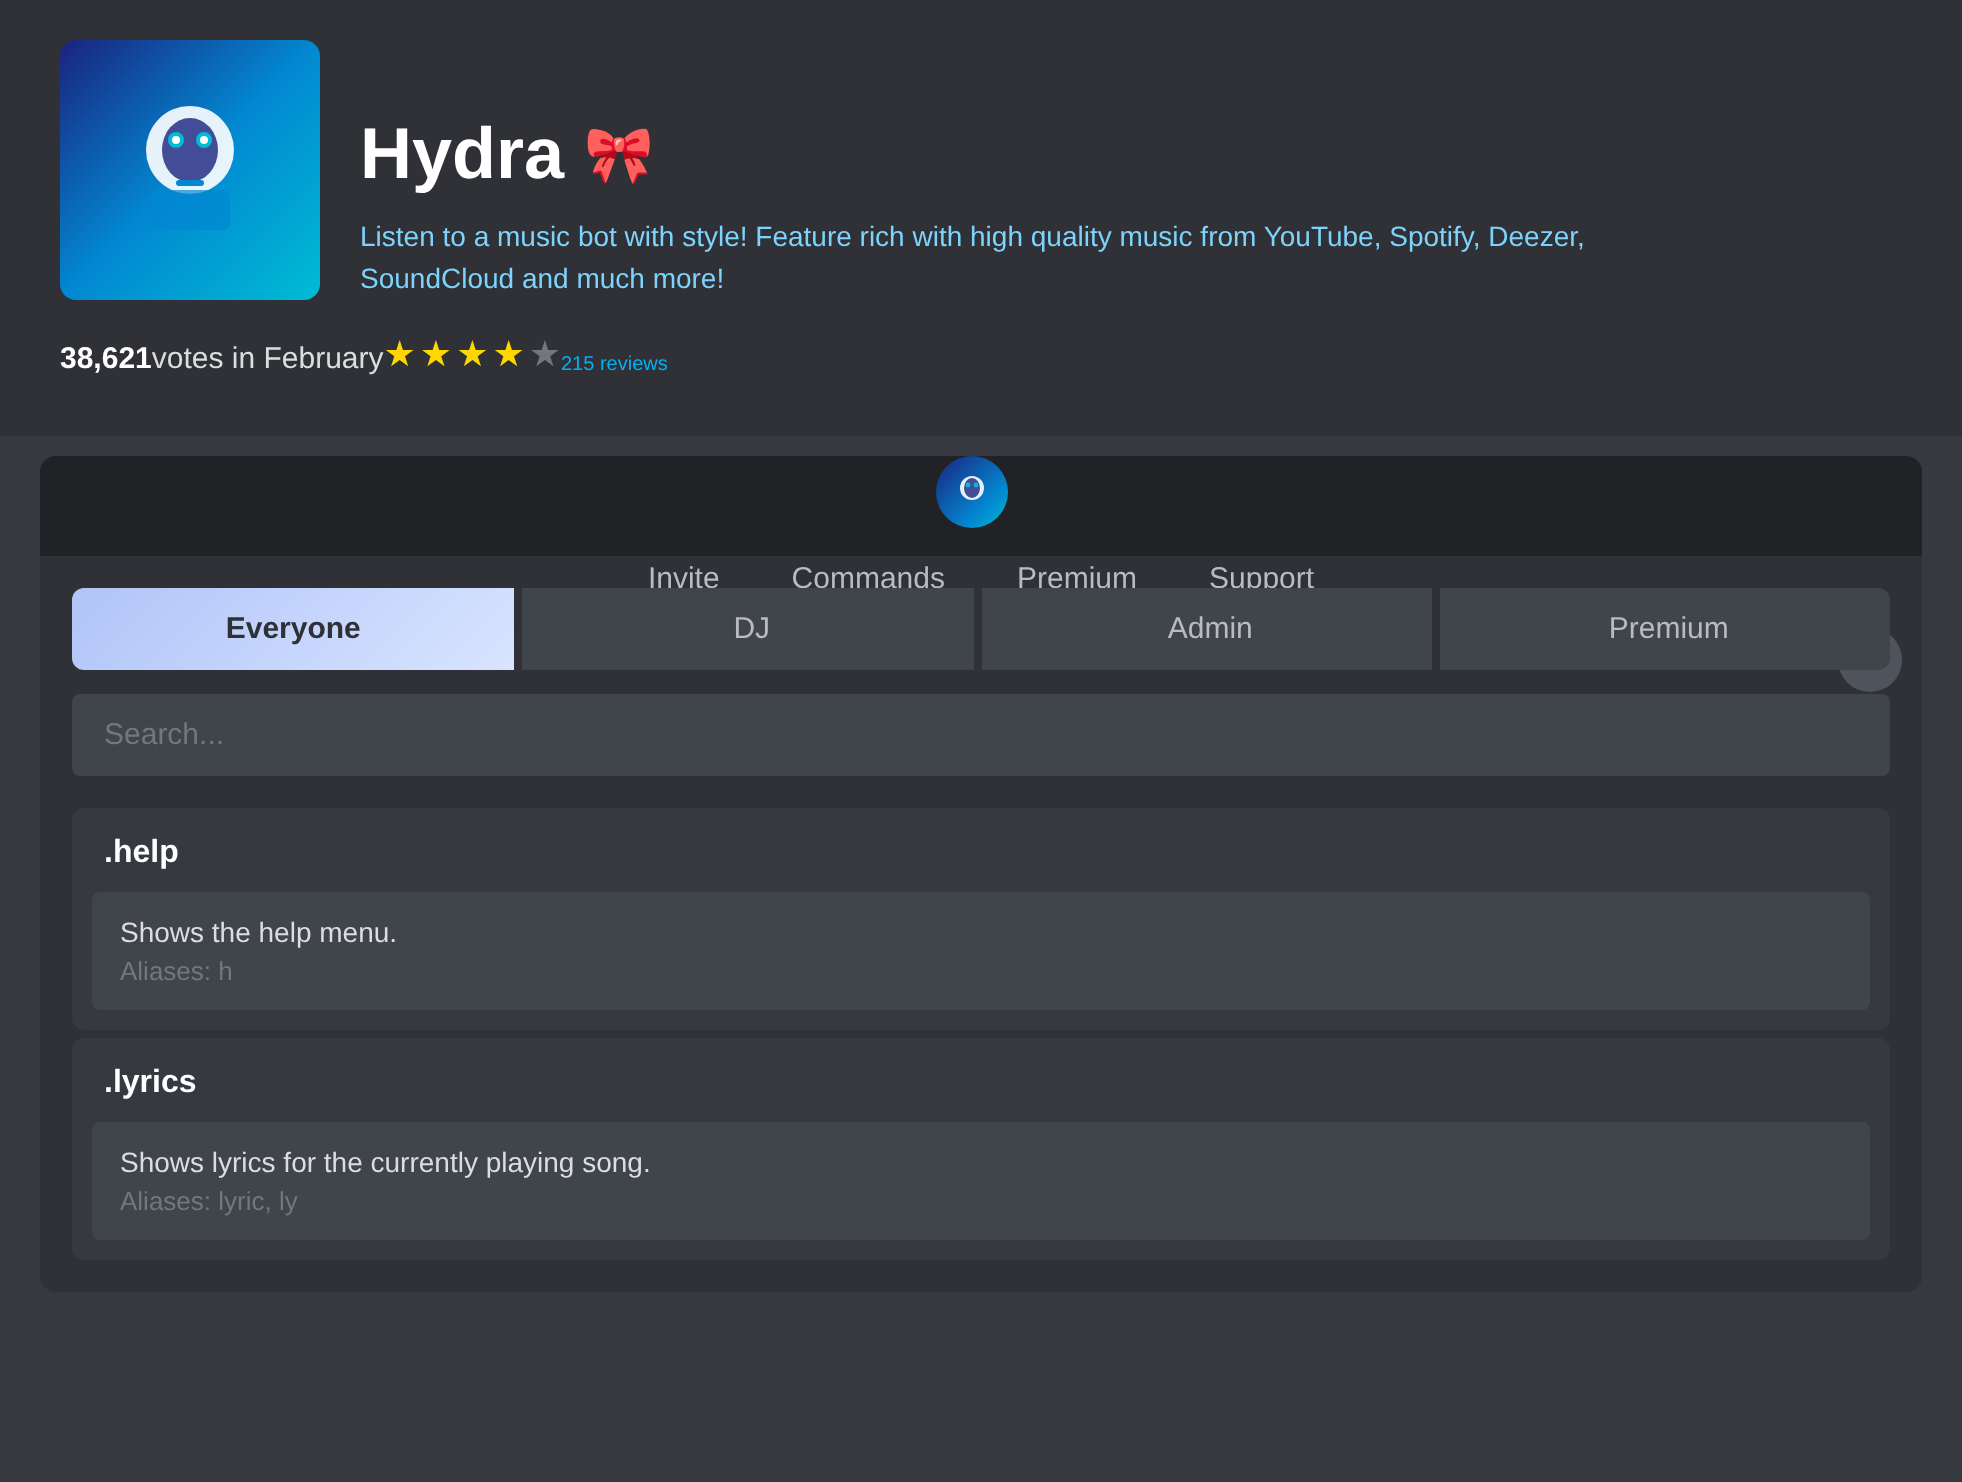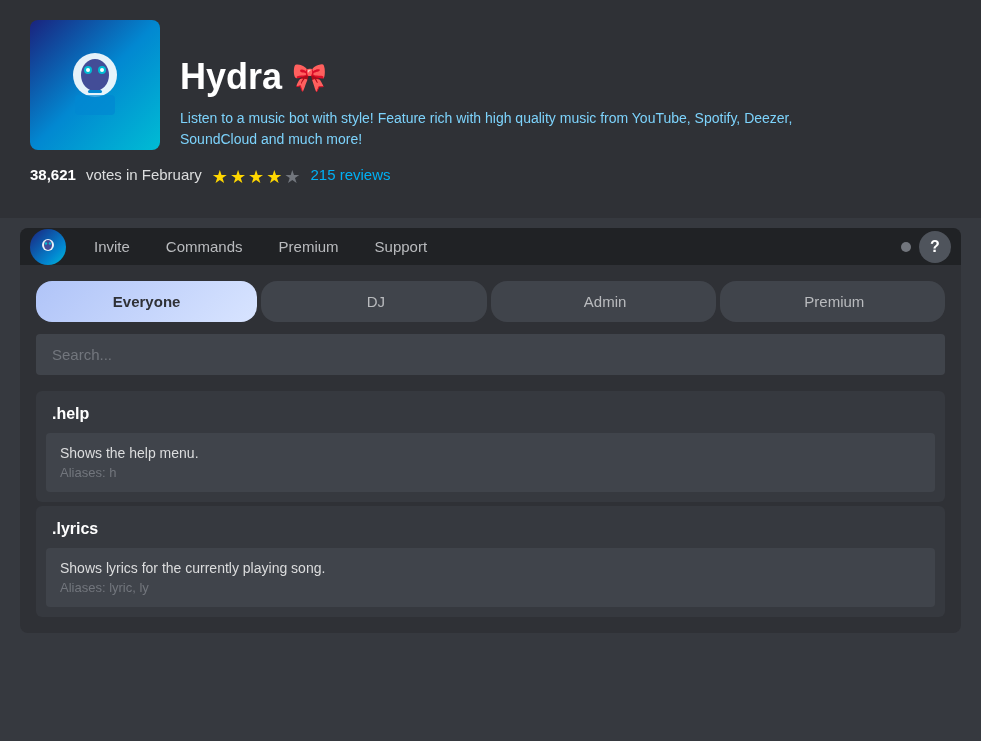--- a/index.html
+++ b/index.html
@@ -62,22 +62,21 @@
     .bot-description {
       font-size: 14px;
       color: #7dd3fc;
       margin-top: 10px;
       line-height: 1.5;
       max-width: 680px;
     }
 
     .votes-row {
       display: flex;
-      align-items: flex-start;
-      gap: 10px;
+      align-items: flex-end;
       font-size: 15px;
       color: #dcddde;
     }
 
     .votes-count {
       font-weight: 700;
       color: #ffffff;
     }
 
     .stars {
@@ -88,39 +87,40 @@
     .star {
       font-size: 18px;
     }
 
     .star.filled { color: #ffd700; }
     .star.empty { color: #72767d; }
 
     .reviews-link {
       color: #00b0f4;
       text-decoration: none;
-      font-size: 15px;
+      font-size: 10px;
     }
 
     
     .main-panel {
       background-color: #2f3136;
       margin: 10px 20px;
       border-radius: 8px;
       overflow: hidden;
     }
 
     
     .nav-bar {
       background-color: #202225;
       display: flex;
       align-items: center;
       padding: 0 10px;
-      height: 37px;
+      height: 50px;
       gap: 0;
+      flex-direction: column;
     }
 
     .nav-logo {
       width: 36px;
       height: 36px;
       background: linear-gradient(135deg, #1a237e 0%, #0288d1 70%, #00bcd4 100%);
       border-radius: 50%;
       display: flex;
       align-items: center;
       justify-content: center;
@@ -183,21 +183,21 @@
       overflow: hidden;
     }
 
     .filter-tab {
       flex: 1;
       padding: 12px;
       text-align: center;
       font-size: 15px;
       font-weight: 500;
       cursor: pointer;
-      border-radius: 16px;
+      border-radius: 0;
       border: none;
       outline: none;
     }
 
     .filter-tab.active {
       background: linear-gradient(135deg, #b0c4f8 0%, #d8e4ff 100%);
       color: #2f3136;
       font-weight: 600;
     }
 

